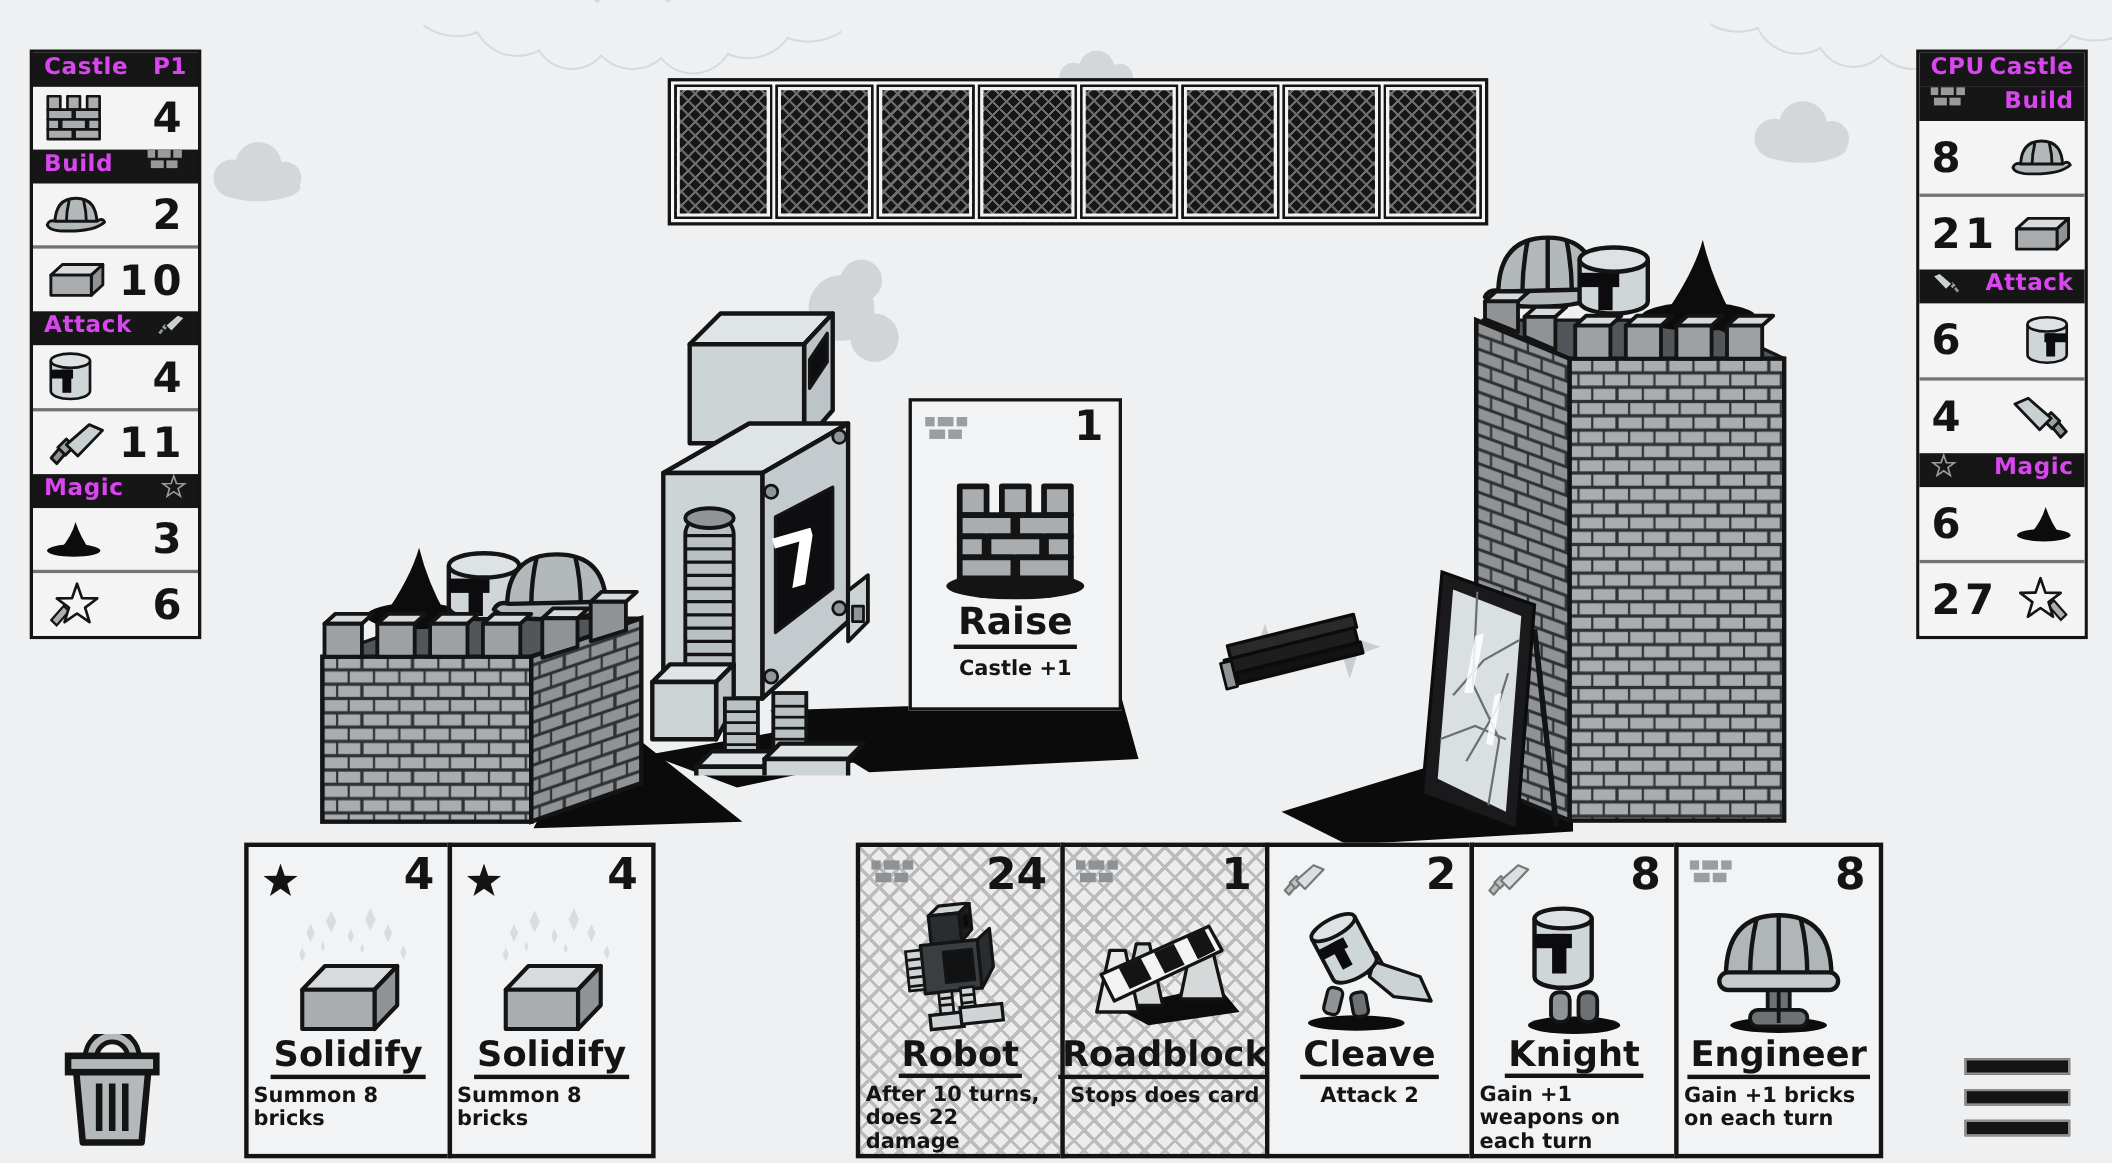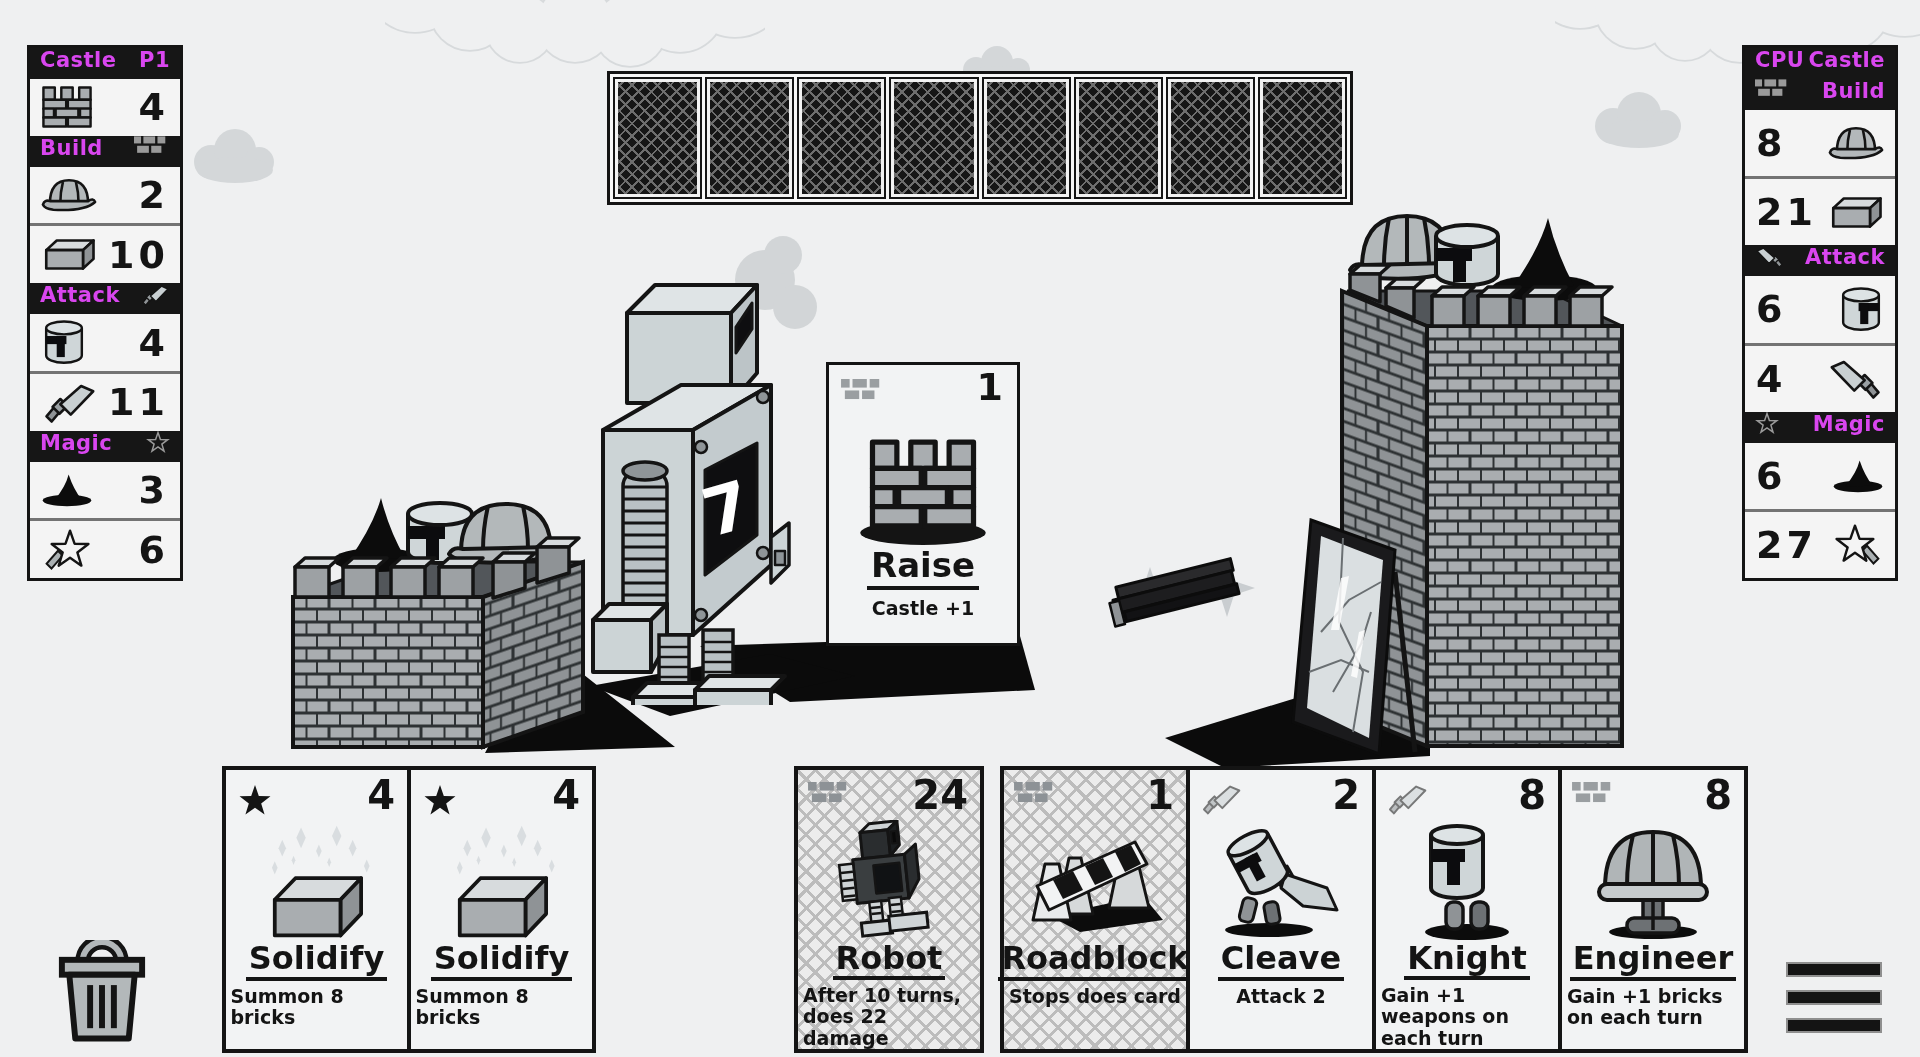--- a/index.html
+++ b/index.html
@@ -35,21 +35,21 @@
   .card .cost{position:absolute;top:2px;right:12px;font-size:40px;font-weight:800;}
   .card .cicon{position:absolute;top:12px;left:10px;}
   .card .art{margin-top:46px;height:126px;display:flex;align-items:flex-end;justify-content:center;}
   .card .title{font-size:32px;font-weight:800;line-height:1.05;border-bottom:4px solid #141414;
                padding:0 3px 1px;white-space:nowrap;}
   .card .desc{font-size:19px;font-weight:700;text-align:left;line-height:1.12;
               margin-top:5px;max-width:172px;}
   .card.disabled{
         background-color:#ececec;
         background-image:repeating-linear-gradient(45deg,#bcbcbc 0 3px,transparent 3px 13px),
-                         repeating-linear-gradient(-45deg,#bcbcbc 0 3px,transparent 3px 13px);margin-left:16px;}
+                         repeating-linear-gradient(-45deg,#bcbcbc 0 3px,transparent 3px 13px);}
   .hand{position:absolute;top:766px;display:flex;z-index:6;}
   .hand.lg .card{width:189px;}
 
   
   .played{left:826px;top:362px;width:188px;height:278px;border:3px solid #141414;
           background:#f2f3f4;position:absolute;display:flex;flex-direction:column;
           align-items:center;z-index:5;}
   .played .cost{position:absolute;top:0px;right:14px;font-size:38px;font-weight:800;}
   .played .cicon{position:absolute;top:14px;left:12px;}
   .played .art{margin-top:70px;height:110px;display:flex;align-items:flex-end;}

